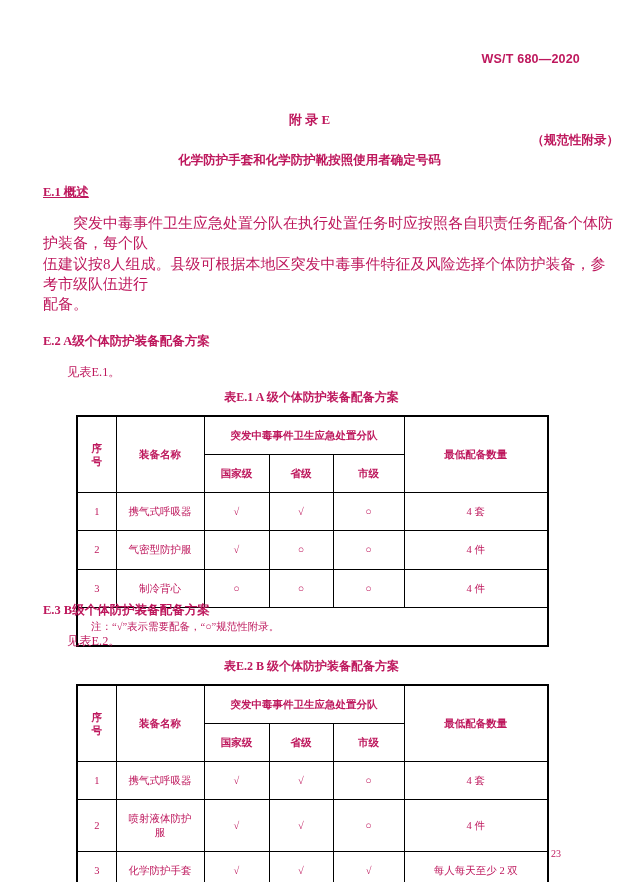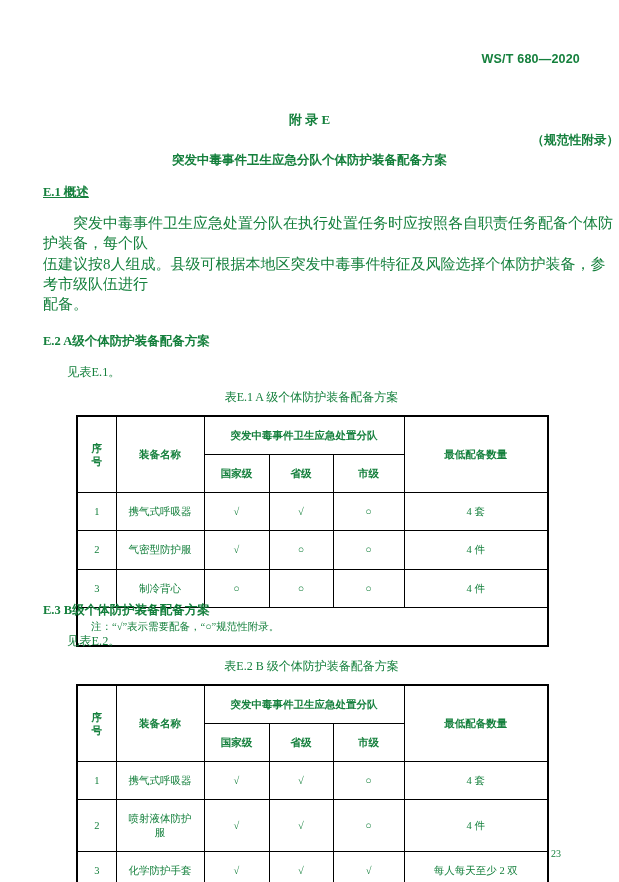--- a/index.html
+++ b/index.html
@@ -2,21 +2,21 @@
 <html><head>
 <meta charset="utf-8">
 <style>
   html,body { margin:0; padding:0; background:#e8e8e8; }
   .page {
     position:relative;
     width:619px; height:882px;
     margin:0 auto;
     background:#ffffff;
     font-family:"Liberation Serif","DejaVu Serif",serif;
-    color:#15803d;
+    color:#be185d;
     overflow:hidden;
   }
   .doc-code {
     position:absolute; top:52px; right:39px;
     font-family:"Liberation Sans","DejaVu Sans",sans-serif;
     font-weight:bold; font-size:12.5px; letter-spacing:0.2px;
   }
   .appendix-title {
     position:absolute; top:110px; left:0; width:100%;
     text-align:center; font-weight:bold;
@@ -36,21 +36,21 @@
     font-size:15px; line-height:20.3px;
   }
   .body-text p {
     margin:0; text-indent:2em; white-space:pre-line;
   }
   .ref { position:absolute; left:67px; font-size:12.3px; }
   .ref1 { top:364px; }
   .ref2 { top:633px; }
   .cap {
     position:absolute; left:76px; width:471px;
-    text-align:center; font-weight:normal; font-size:12px; white-space:nowrap;
+    text-align:center; font-weight:bold; font-size:12px; white-space:nowrap;
   }
   .cap1 { top:389px; }
   .cap2 { top:658px; }
   .tbl {
     position:absolute; left:76px; width:471px;
     border-collapse:collapse; table-layout:fixed;
     border:2.5px solid #000;
   }
   .tbl1 { top:415px; }
   .tbl2 { top:684px; }
@@ -72,21 +72,21 @@
 </head>
 <body>
 
 <div class="page">
 
   <div class="doc-code">WS/T 680—2020</div>
 
   <div class="appendix-title">
     <div class="t1">附  录  E</div>
     <div class="t2">（规范性附录）</div>
-    <div class="t3">突发中毒事件卫生应急分队个体防护装备配备方案</div>
+    <div class="t3">化学防护手套和化学防护靴按照使用者确定号码</div>
   </div>
 
   <div class="h e1h">E.1  概述</div>
 
   <div class="body-text">
     <p>突发中毒事件卫生应急处置分队在执行处置任务时应按照各自职责任务配备个体防护装备，每个队
 伍建议按8人组成。县级可根据本地区突发中毒事件特征及风险选择个体防护装备，参考市级队伍进行
 配备。</p>
   </div>
 

